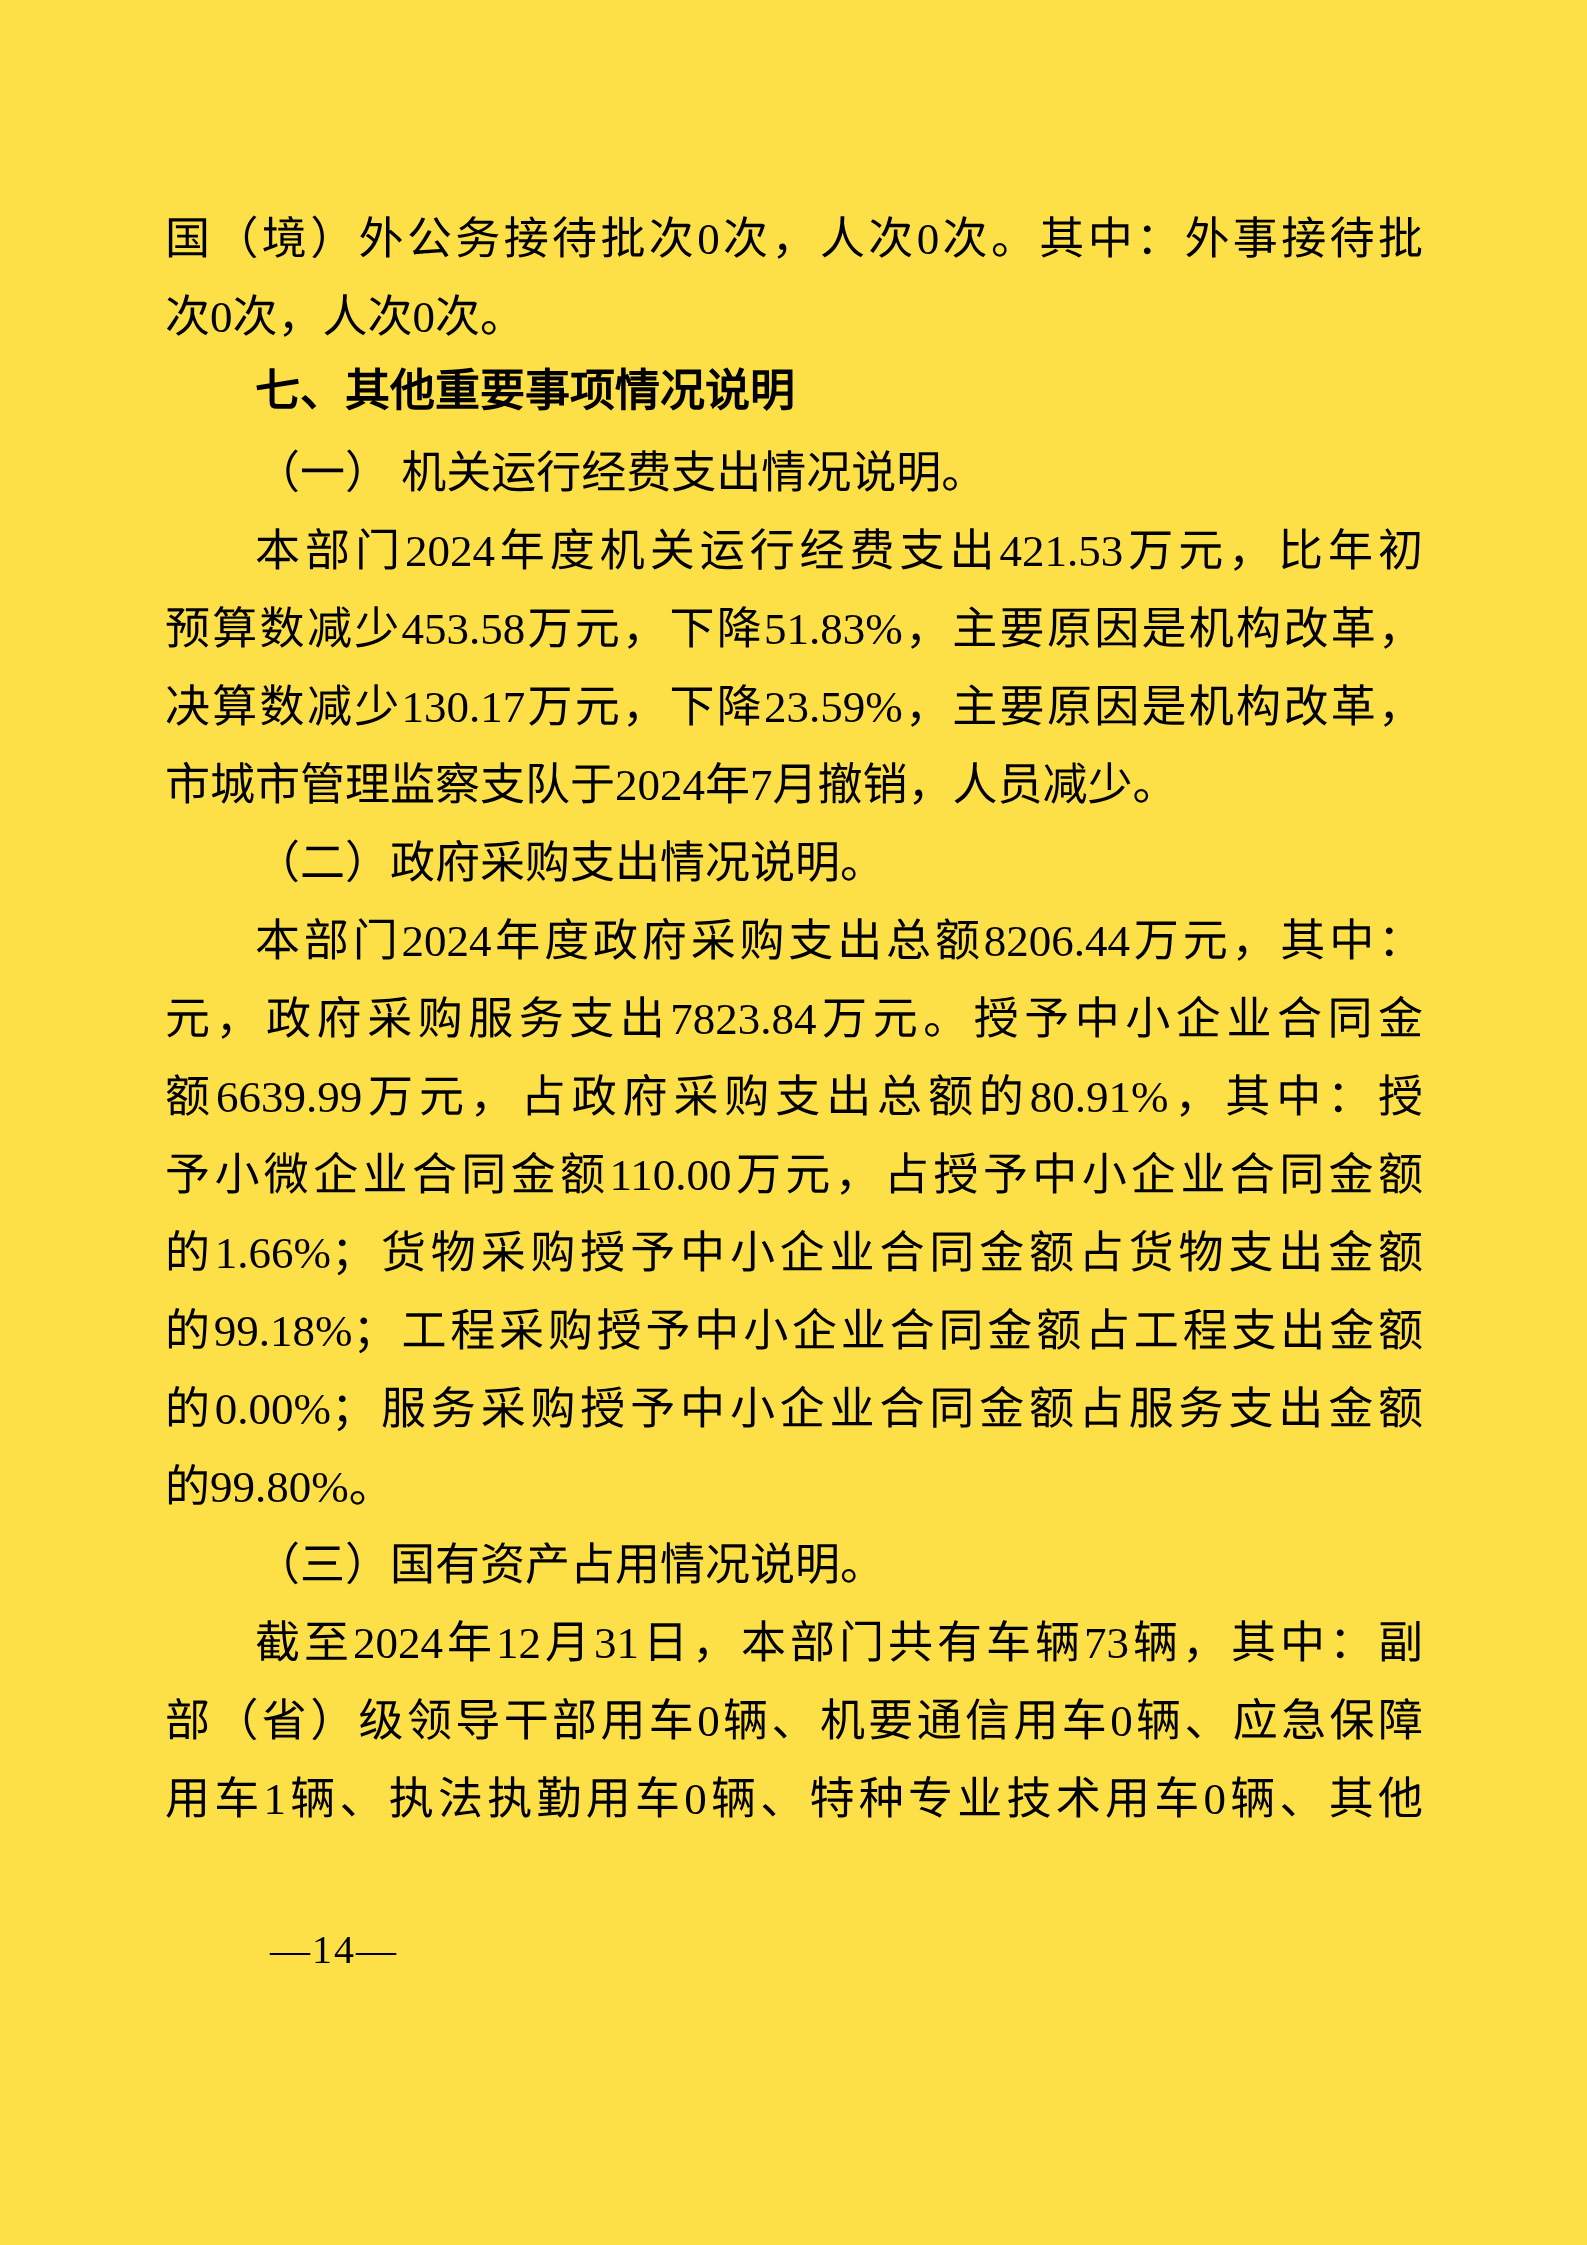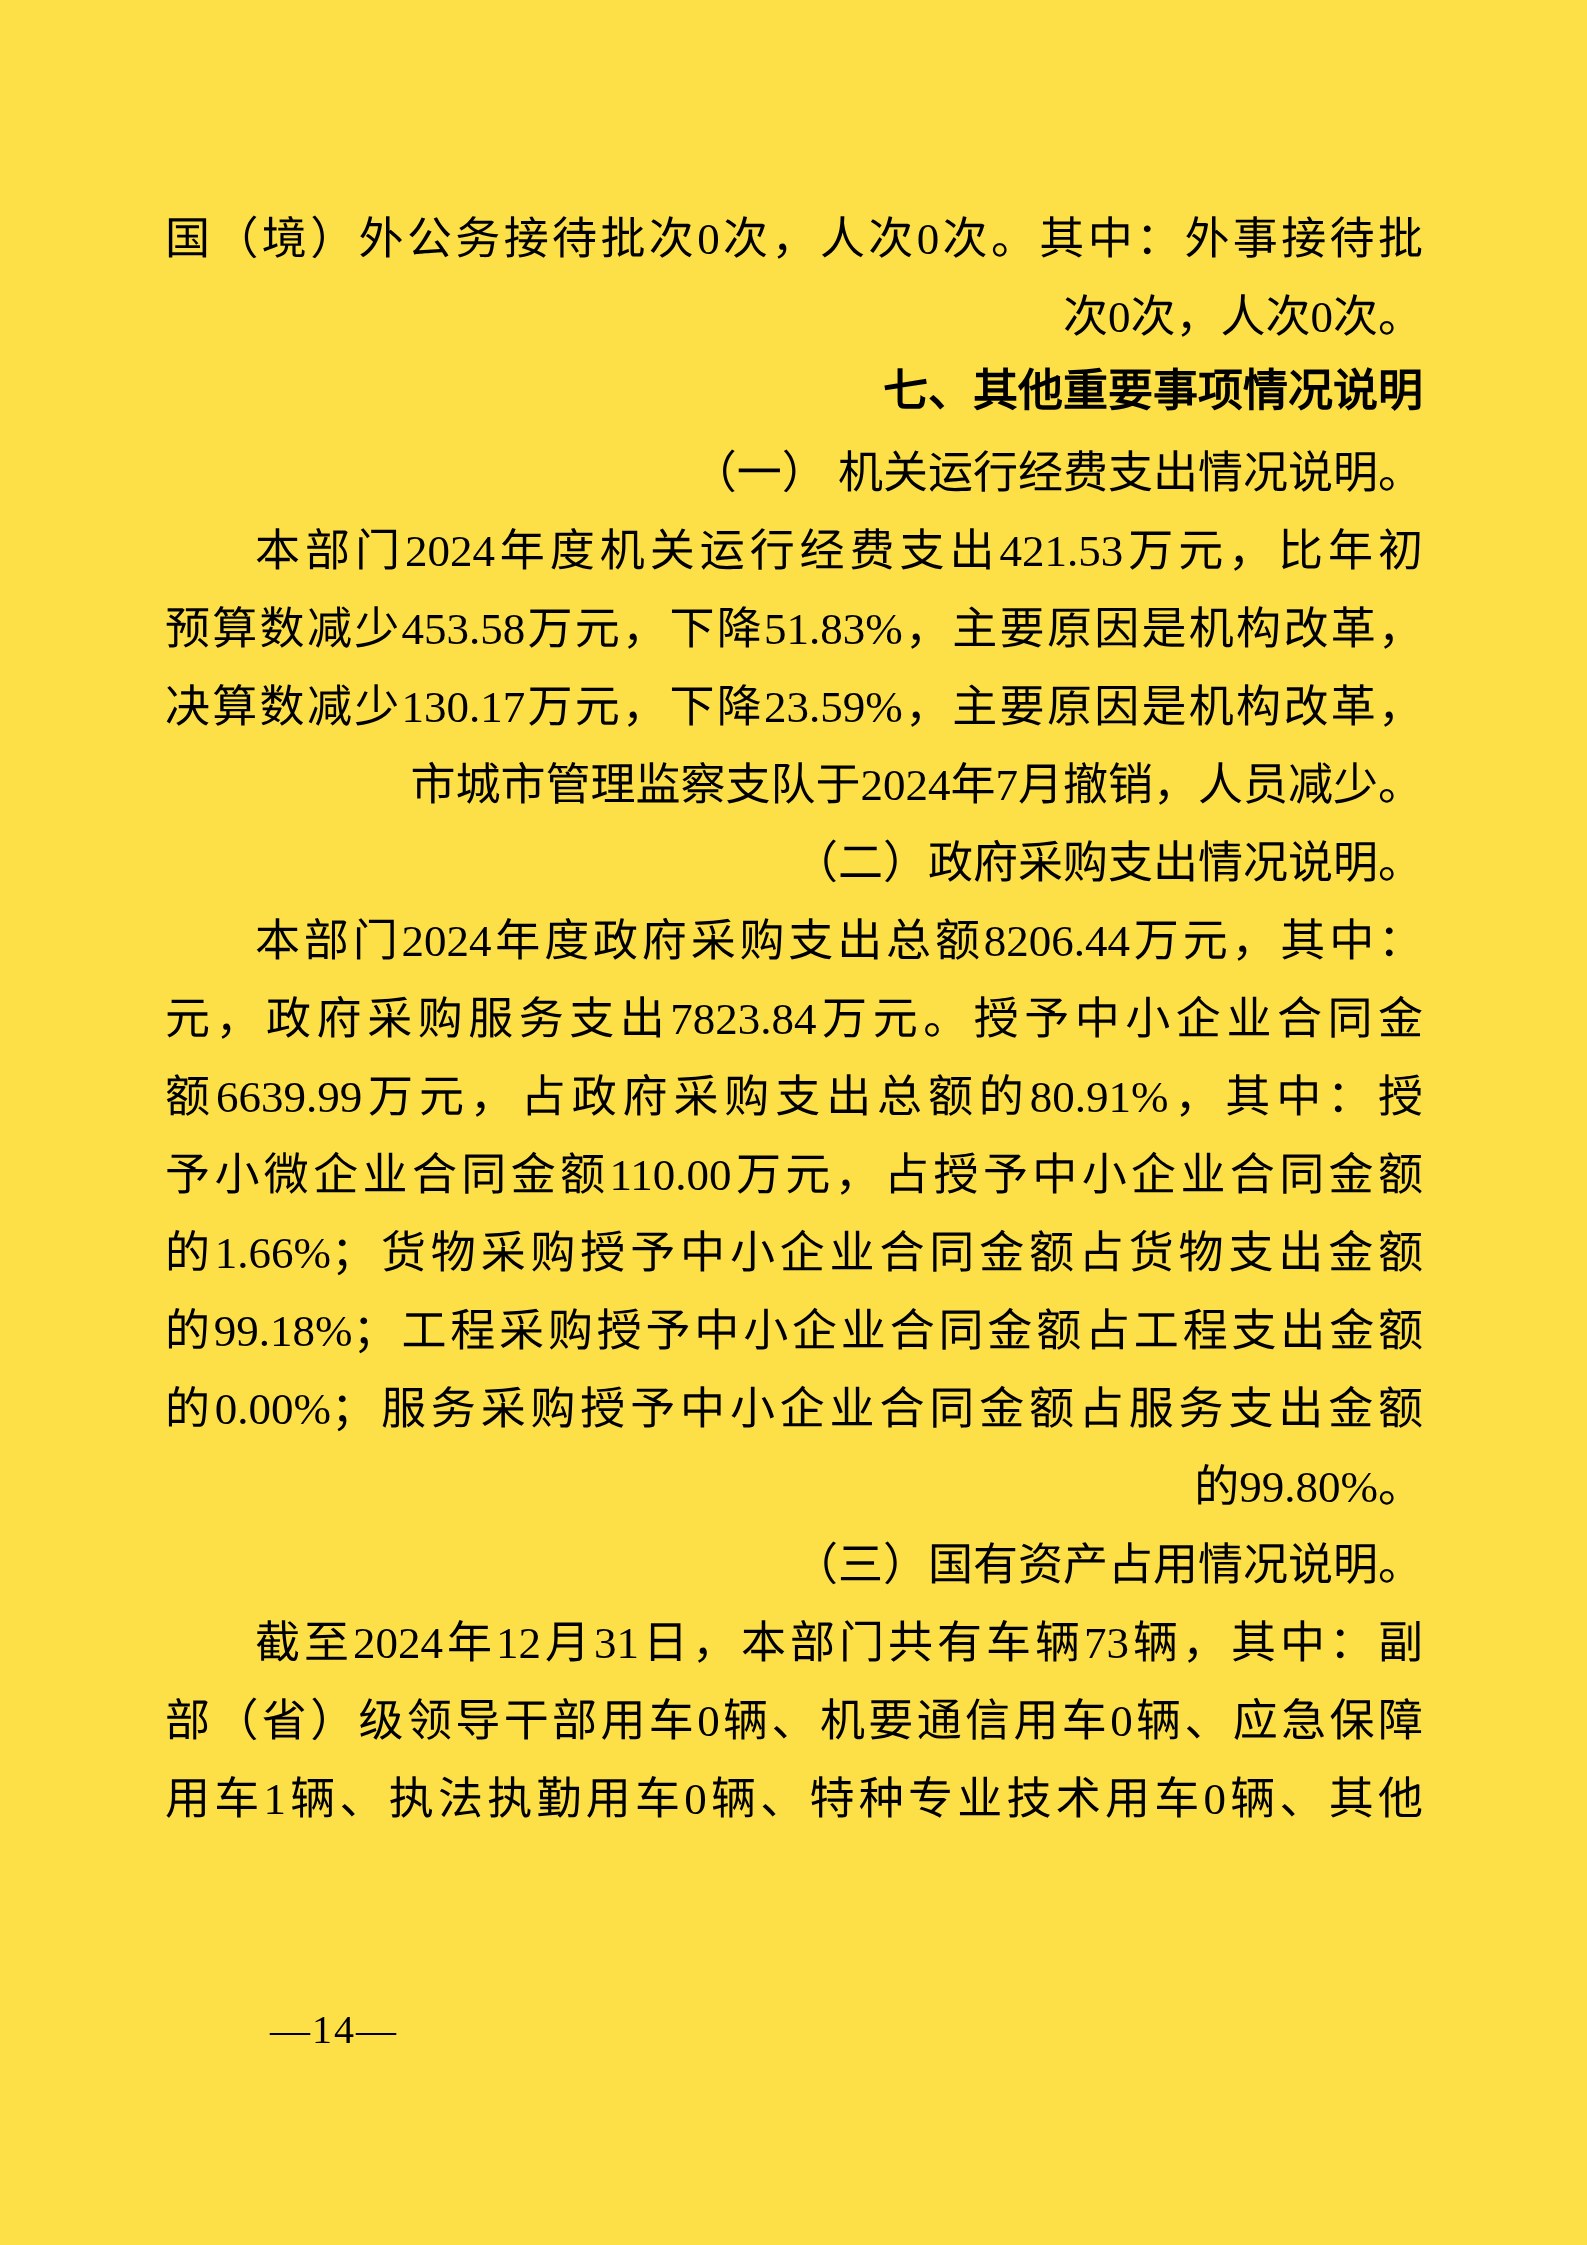--- a/index.html
+++ b/index.html
@@ -21,40 +21,40 @@
     position: absolute;
     left: 165px;
     top: 200px;
     width: 1258px;
   }
   .line {
     font-size: 45px;
     line-height: 78px;
     height: 78px;
     overflow: hidden;
-    text-align: right;
+    text-align: left;
     white-space: normal;
     letter-spacing: 0;
   }
   .line.justify {
     text-align: justify;
     text-align-last: justify;
     text-justify: inter-character;
   }
   .line.indent {
     text-indent: 90px;
   }
   .line.bold {
     font-weight: 700;
     font-family: Liberation Mono, monospace;
   }
   .footer {
     position: absolute;
     left: 270px;
-    top: 2000px;
+    top: 1920px;
     font-size: 40px;
     line-height: 60px;
     letter-spacing: 2px;
     color: #000000;
   }
 </style>
 </head>
 <body>
 
 <div class="page">

